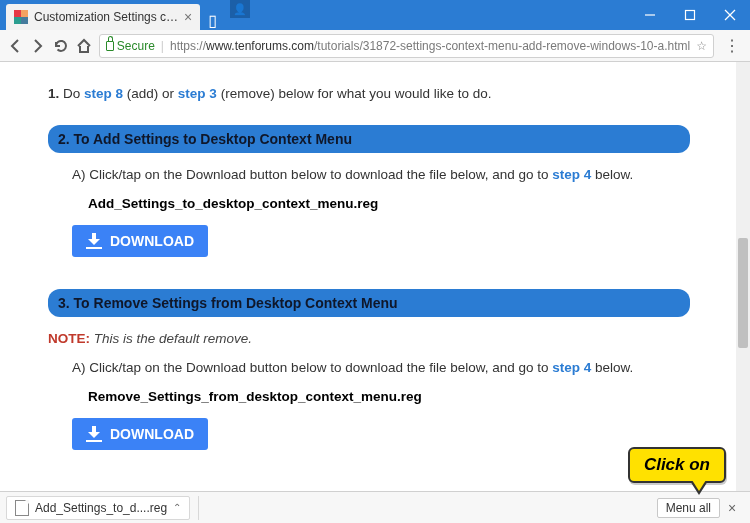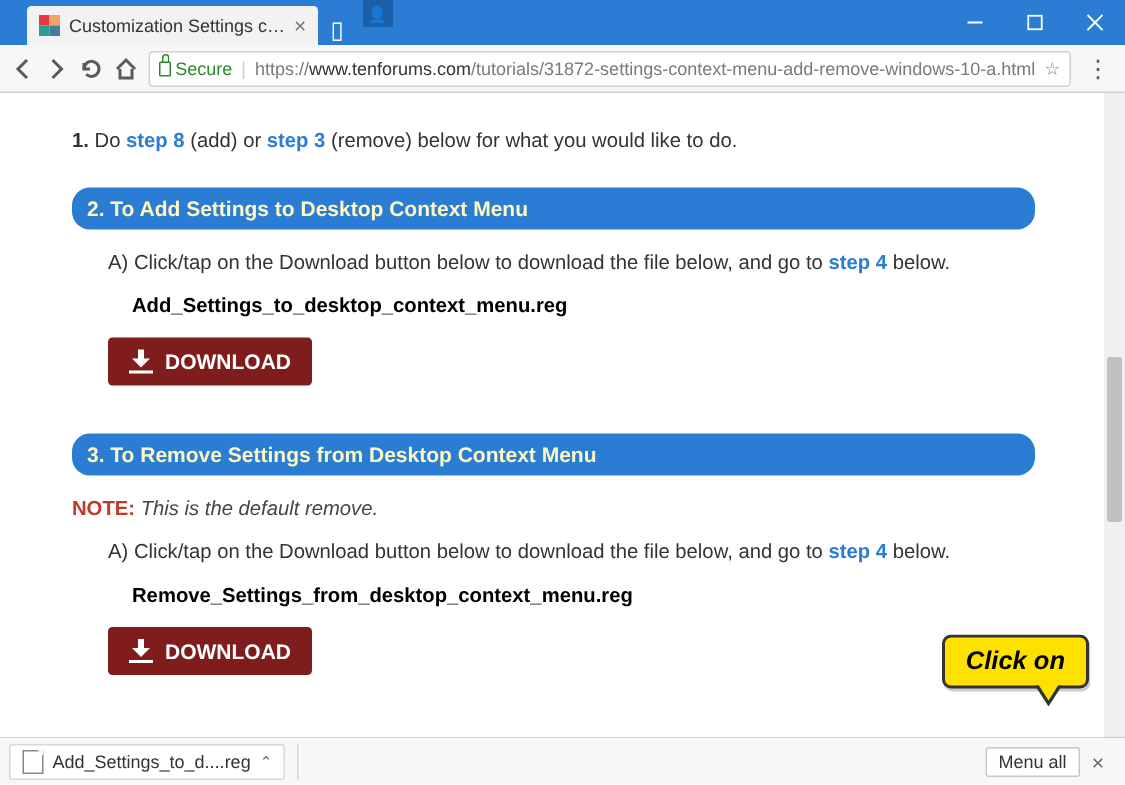--- a/index.html
+++ b/index.html
@@ -1,19 +1,19 @@
 <!DOCTYPE html>
 <html><head>
 <meta charset="utf-8">
 <style>
 * { box-sizing: border-box; margin: 0; padding: 0; }
 body { font-family: "Segoe UI", Arial, sans-serif; background: #fff; width: 750px; height: 523px; overflow: hidden; position: relative; }
 
 
-.titlebar { height: 30px; background: #2b7cd3; display: flex; align-items: stretch; padding-left: 12px; }
+.titlebar { height: 30px; background: #2b7cd3; display: flex; align-items: stretch; }
 .tabstrip { display: flex; align-items: flex-end; padding-left: 6px; }
 .tab { height: 26px; background: #f2f2f2; border-radius: 3px 3px 0 0; display: flex; align-items: center; padding: 0 8px; gap: 6px; font-size: 12px; color: #333; min-width: 170px; }
 .tab .favicon { width: 14px; height: 14px; display: flex; flex-wrap: wrap; }
 .tab .favicon span { width: 7px; height: 7px; }
 .fav1 { background: #e63946; } .fav2 { background: #f4a261; } .fav3 { background: #2a9d8f; } .fav4 { background: #457b9d; }
 .tab-title { flex: 1; white-space: nowrap; overflow: hidden; text-overflow: ellipsis; }
 .tab-close { color: #777; font-size: 14px; line-height: 1; }
 .newtab { color: #fff; padding: 0 8px; display: flex; align-items: center; cursor: pointer; }
 .window-controls { margin-left: auto; display: flex; }
 .wc { width: 40px; display: flex; align-items: center; justify-content: center; color: #fff; }
@@ -35,46 +35,46 @@
 .more { color: #5a5a5a; padding: 0 4px; }
 
 
 .content-area { height: calc(100% - 30px - 32px - 32px); display: flex; }
 .page { flex: 1; overflow: auto; background: #fff; padding: 4px 0 30px 0; }
 .page-inner { background: #fff; padding: 12px 30px 40px 48px; max-width: 720px; }
 h1 { font-size: 30px; font-weight: 700; color: #222; margin-bottom: 16px; }
 .line { font-size: 13.5px; color: #333; margin: 8px 0; }
 .line b { font-weight: 700; }
 .link { color: #2b7cd3; font-weight: 600; }
-.section-hdr { background: #2b7cd3; color: #fef9c3; padding: 6px 10px; font-size: 14px; font-weight: 700; margin: 24px 0 14px 0; border-radius: 12px; }
+.section-hdr { background: #2b7cd3; color: #0f172a; padding: 6px 10px; font-size: 14px; font-weight: 700; margin: 24px 0 14px 0; border-radius: 12px; }
 .sub { margin-left: 24px; font-size: 13.5px; color: #333; margin-bottom: 14px; }
 .filename { margin-left: 40px; font-weight: 700; font-size: 13.5px; margin-bottom: 14px; }
 .note { font-size: 13.5px; margin-bottom: 14px; }
 .note .nl { color: #c0392b; font-weight: 700; }
 .note .ni { font-style: italic; color: #444; }
-.dl-btn { display: inline-flex; align-items: center; gap: 8px; background: #7f1d1d; color: #fff; font-weight: 700; font-size: 14px; padding: 8px 14px; border-radius: 3px; margin-left: 24px; margin-bottom: 8px; }
+.dl-btn { display: inline-flex; align-items: center; gap: 8px; background: #3b82f6; color: #fff; font-weight: 700; font-size: 14px; padding: 8px 14px; border-radius: 3px; margin-left: 24px; margin-bottom: 8px; }
 .dl-btn .dlicon { width: 16px; height: 16px; position: relative; }
 .dl-btn .dlicon::before { content: ""; position: absolute; left: 6px; top: 0; width: 4px; height: 9px; background: #fff; }
 .dl-btn .dlicon::after { content: ""; position: absolute; left: 2px; top: 6px; border-left: 6px solid transparent; border-right: 6px solid transparent; border-top: 6px solid #fff; }
 .dl-btn .dlicon .bar { position: absolute; bottom: 0; left: 0; width: 16px; height: 2px; background: #fff; }
 .scrollbar-v { width: 14px; background: #f0f0f0; position: relative; }
 .scroll-thumb { position: absolute; left: 2px; width: 10px; top: 176px; height: 110px; background: #c0c0c0; border-radius: 2px; }
 
 
 .dl-shelf { height: 32px; border-top: 1px solid #d0d0d0; background: #f7f7f7; display: flex; align-items: center; padding: 0 6px; font-size: 12px; color: #333; }
 .dl-item { display: flex; align-items: center; gap: 6px; border: 1px solid #d8d8d8; border-radius: 2px; background: #fff; padding: 3px 8px; }
 .dl-item .ficon { width: 14px; height: 16px; background: #fff; border: 1px solid #888; position: relative; }
 .dl-item .ficon::after { content: ""; position: absolute; right: -1px; top: -1px; border-left: 4px solid transparent; border-top: 4px solid #f7f7f7; }
 .dl-item .caret { font-size: 10px; color: #666; }
 .shelf-sep { width: 1px; height: 24px; background: #d8d8d8; margin: 0 8px; }
 .showall { margin-left: auto; border: 1px solid #c8c8c8; border-radius: 2px; background: #fff; padding: 2px 8px; font-size: 12px; }
 .shelf-close { width: 24px; text-align: center; color: #666; font-size: 14px; }
 
 
-.callout { position: absolute; right: 24px; bottom: 64px; background: #ffe100; border: 2px solid #333; border-radius: 6px; padding: 6px 14px; font-size: 17px; font-weight: 700; font-style: italic; color: #000; box-shadow: 1px 2px 0 rgba(0,0,0,0.2); }
+.callout { position: absolute; right: 24px; bottom: 40px; background: #ffe100; border: 2px solid #333; border-radius: 6px; padding: 6px 14px; font-size: 17px; font-weight: 700; font-style: italic; color: #000; box-shadow: 1px 2px 0 rgba(0,0,0,0.2); }
 .callout::after { content: ""; position: absolute; bottom: -14px; right: 16px; border-left: 9px solid transparent; border-right: 9px solid transparent; border-top: 14px solid #333; }
 .callout::before { content: ""; position: absolute; bottom: -10px; right: 18px; border-left: 7px solid transparent; border-right: 7px solid transparent; border-top: 11px solid #ffe100; z-index: 1; }
 </style>
 </head>
 <body>
 
 <div class="titlebar">
   <div class="tabstrip">
     <div class="tab">
       <span class="favicon">

